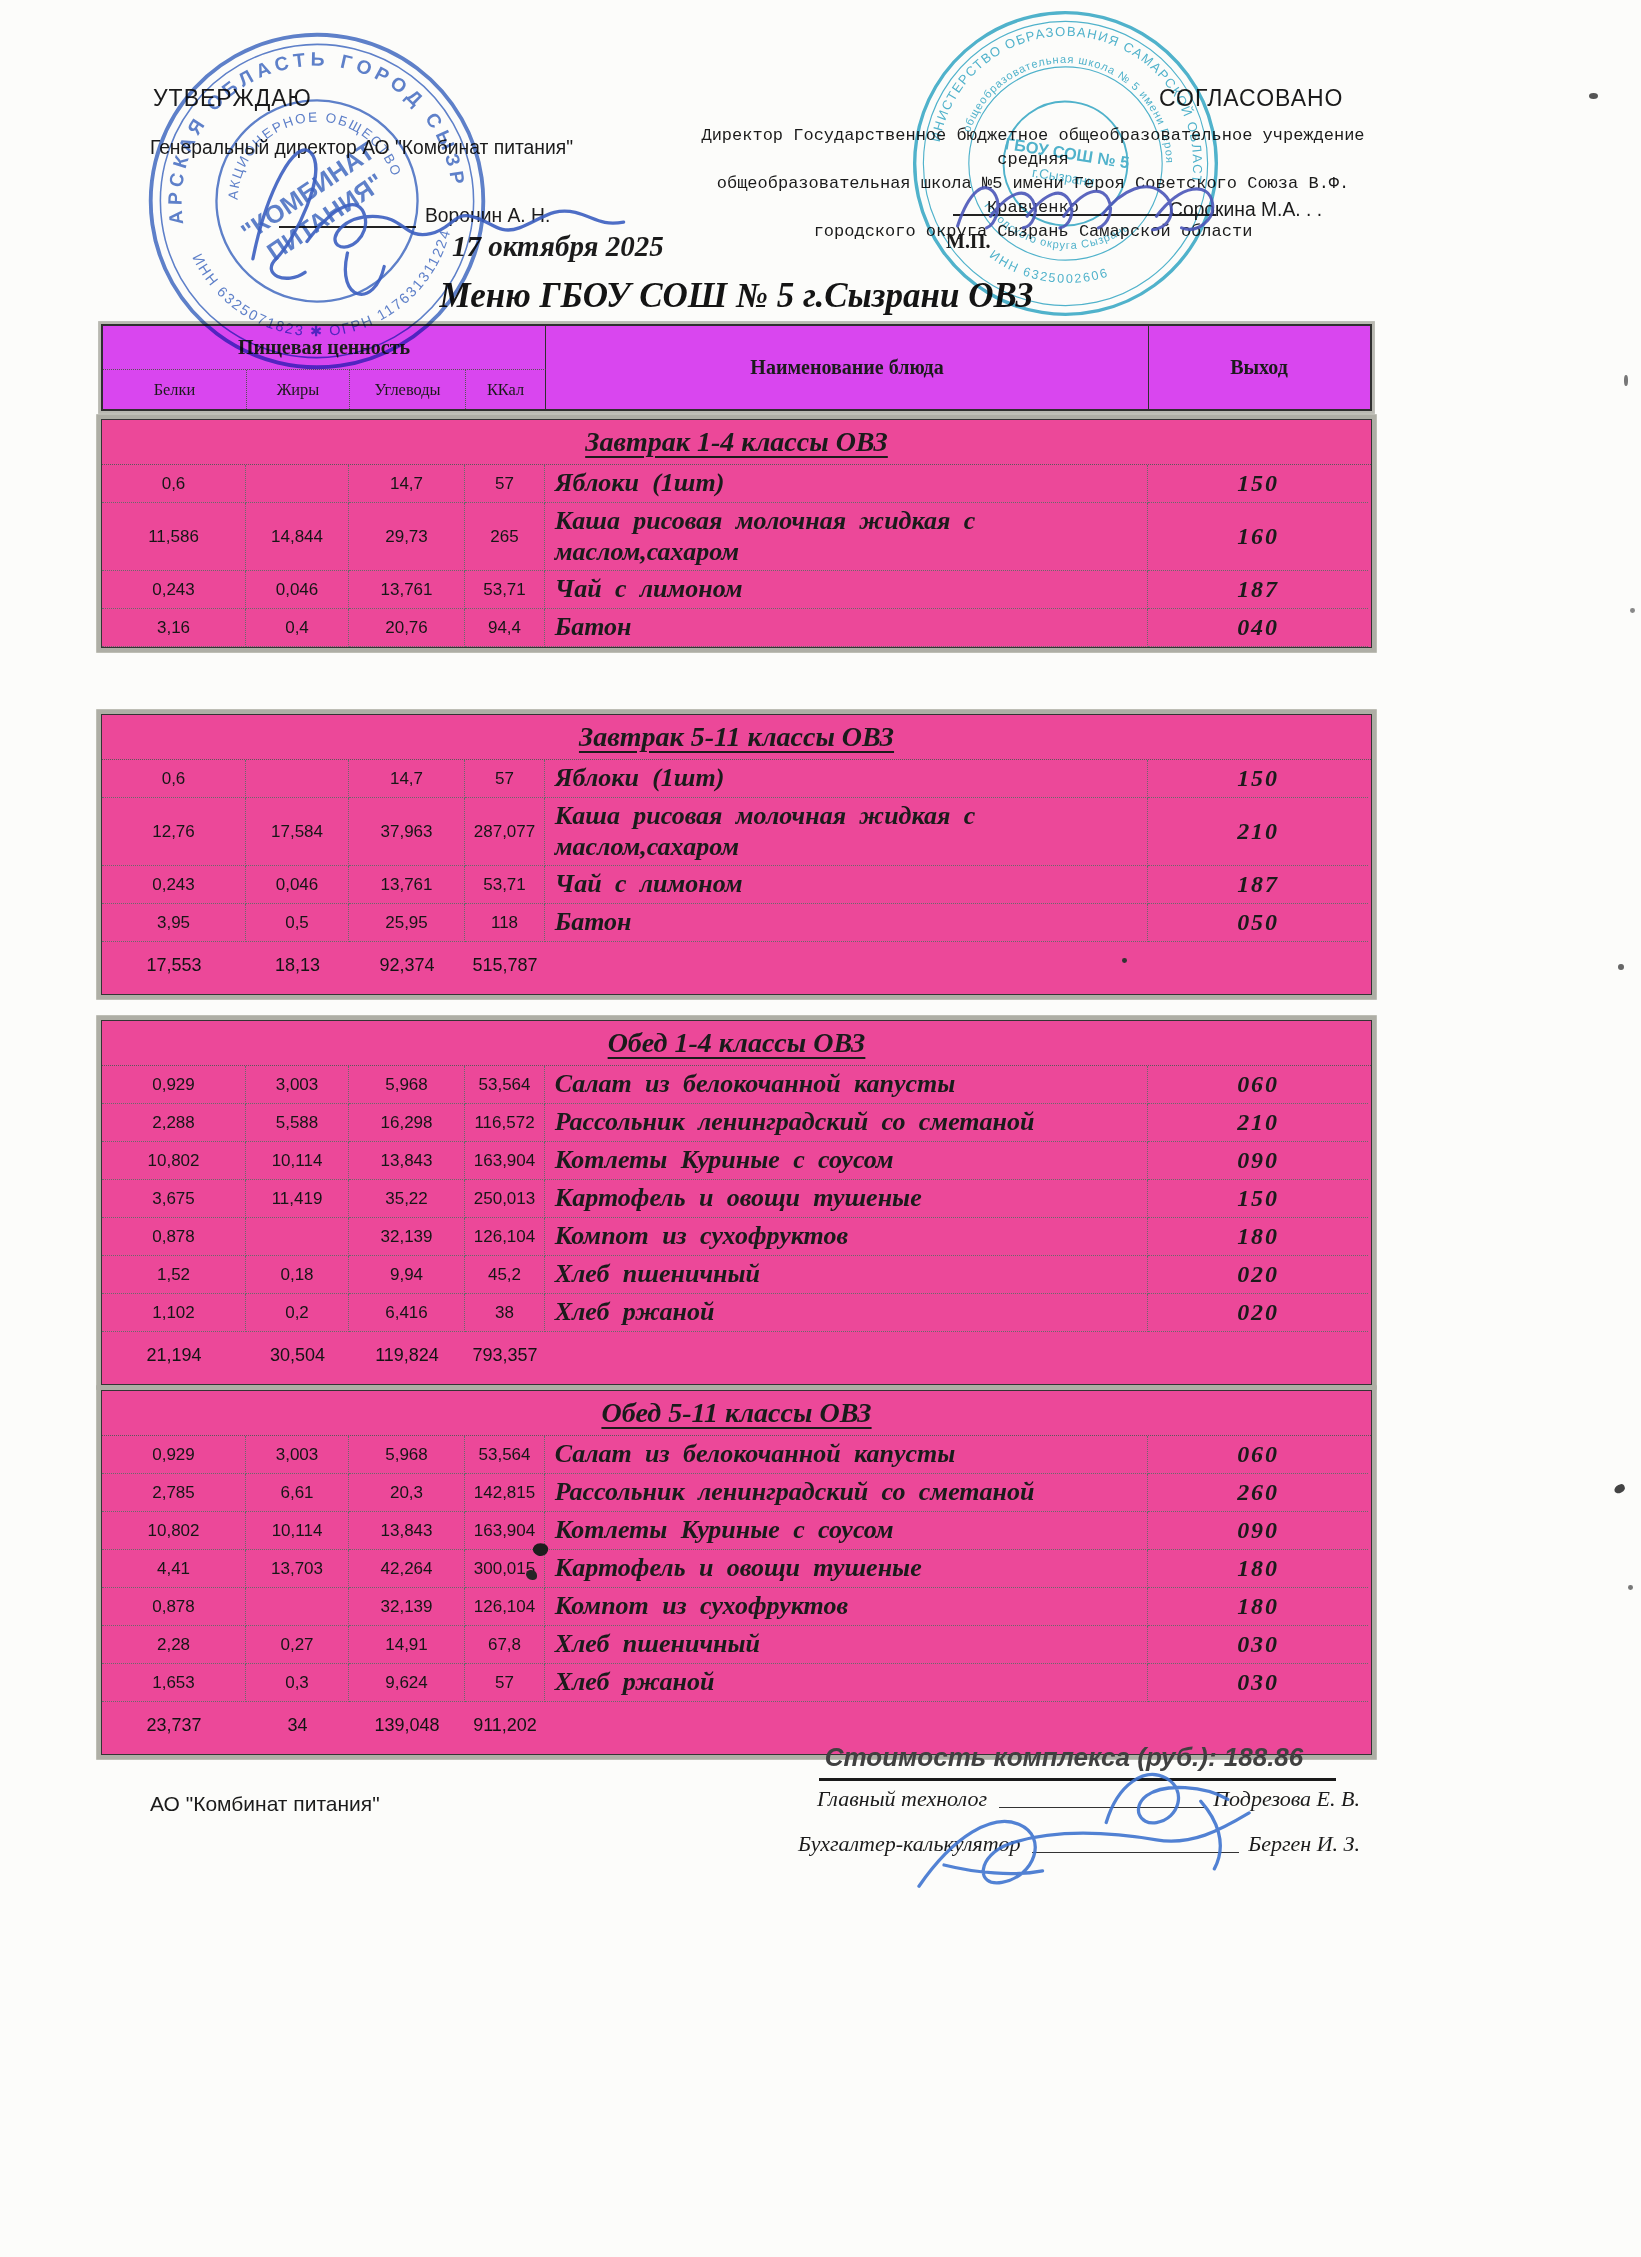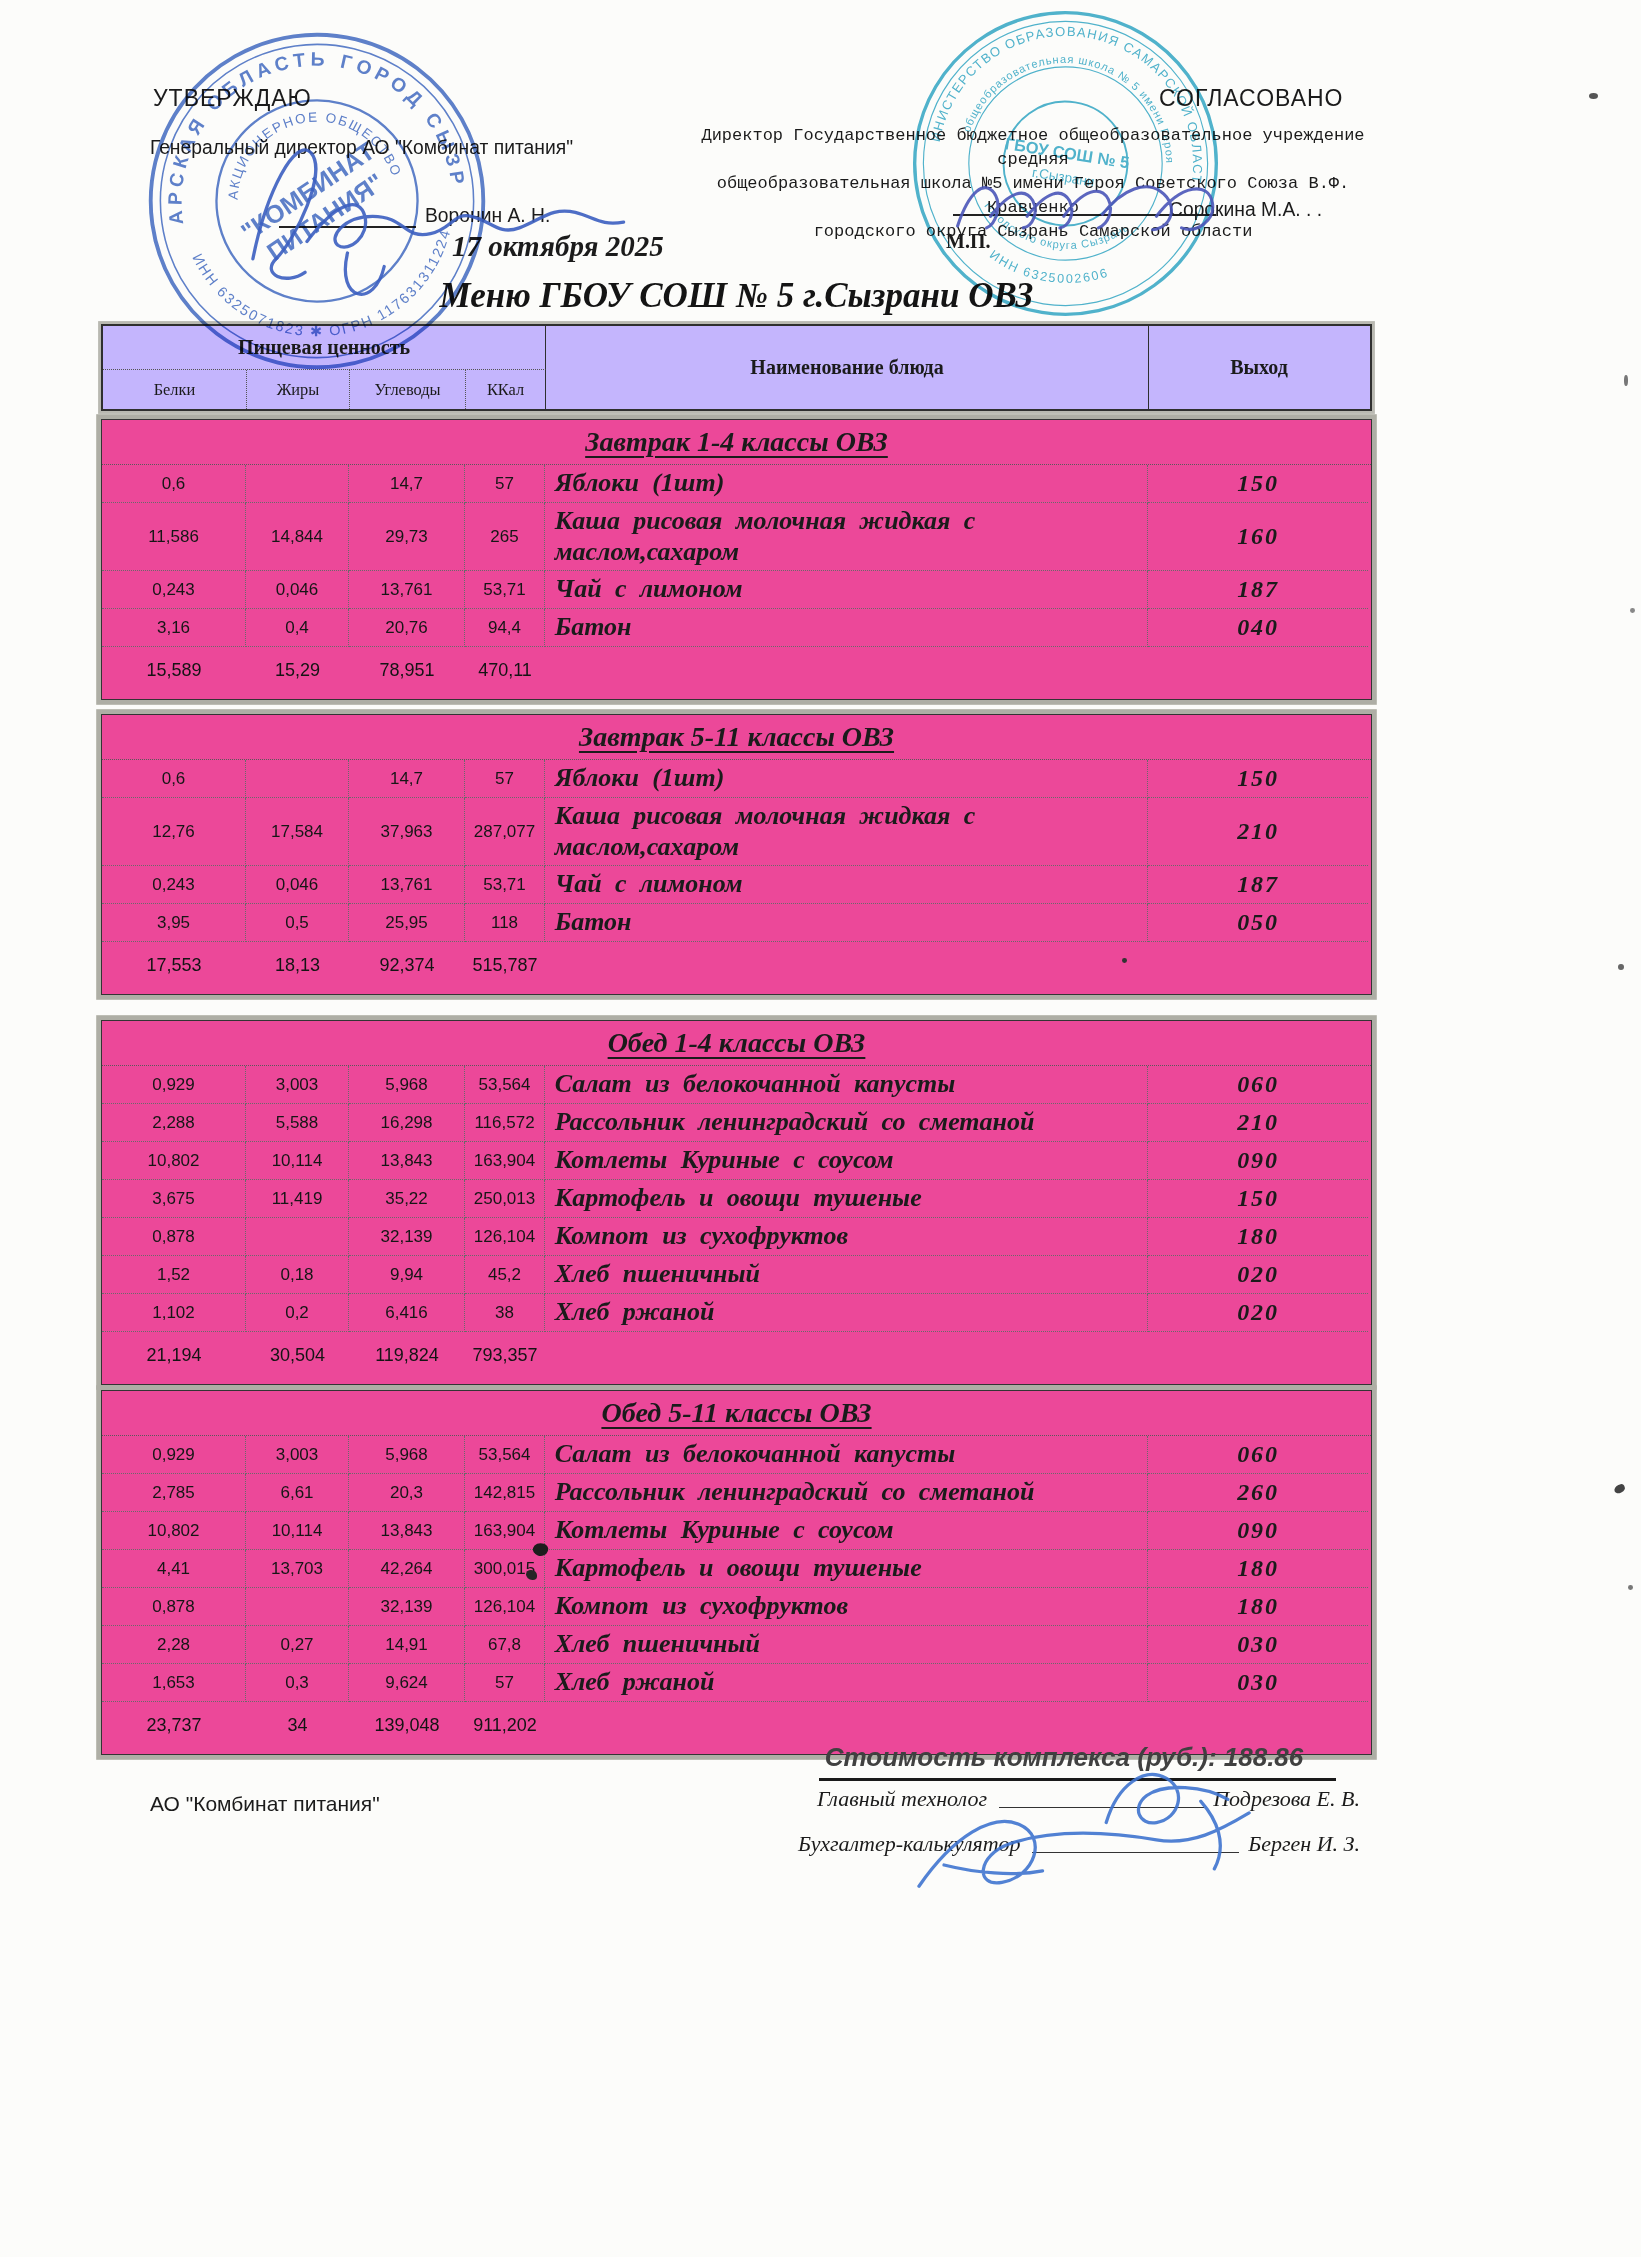--- a/index.html
+++ b/index.html
@@ -20,21 +20,21 @@
   .agree-signer{left:1169px;top:199px;font-size:19.3px;}
   .mp{left:946px;top:230px;font:bold 20px "Liberation Serif",serif;}
 
   .doc-title{left:101px;top:276px;width:1271px;text-align:center;
              font:italic bold 35px "Liberation Serif",serif;color:#141414;}
 
   
   .header-table{left:101px;top:324px;width:1271px;display:grid;box-sizing:border-box;
       grid-template-columns:144px 103px 116px 80px 603px 220px;
       grid-template-rows:44px 39px;
-      border:2.4px solid #2f2f2f;background:#c4b5fd;box-shadow:0 0 0 2.9px #b9b9b1;}
+      border:2.4px solid #2f2f2f;background:#d946ef;box-shadow:0 0 0 2.9px #b9b9b1;}
   .ht-cell{display:flex;align-items:center;justify-content:center;box-sizing:border-box;}
   .ht-nutrition{grid-column:1/5;grid-row:1;border-bottom:1.9px dotted #555;border-right:1.9px solid #2f2f2f;
       font:bold 20px "Liberation Serif",serif;}
   .ht-dish{grid-column:5;grid-row:1/3;border-right:1.9px solid #2f2f2f;font:bold 20px "Liberation Serif",serif;}
   .ht-out{grid-column:6;grid-row:1/3;font:bold 20px "Liberation Serif",serif;}
   .ht-sub{grid-row:2;font:16.4px "Liberation Serif",serif;border-right:1.9px dotted #555;}
   .ht-sub.c1{grid-column:1}.ht-sub.c2{grid-column:2}.ht-sub.c3{grid-column:3}
   .ht-sub.c4{grid-column:4;border-right:1.9px solid #2f2f2f;}
 
   
@@ -138,27 +138,20 @@
         <div class="dish">Чай с лимоном</div>
         <div class="out">187</div>
       </div>
       <div class="trow">
         <div class="num">3,16</div>
         <div class="num">0,4</div>
         <div class="num">20,76</div>
         <div class="num">94,4</div>
         <div class="dish">Батон</div>
         <div class="out">040</div>
-      </div>
-      <div class="totals-row">
-        <div class="tot">15,589</div>
-        <div class="tot">15,29</div>
-        <div class="tot">78,951</div>
-        <div class="tot">470,11</div>
-        <div class="tot-fill"></div>
       </div>
     </div>
   <div class="menu-table s2">
       <div class="sec-title-row">
         <div class="sec-title">Завтрак 5-11 классы ОВЗ</div>
       </div>
       <div class="trow">
         <div class="num">0,6</div>
         <div class="num"></div>
         <div class="num">14,7</div>

